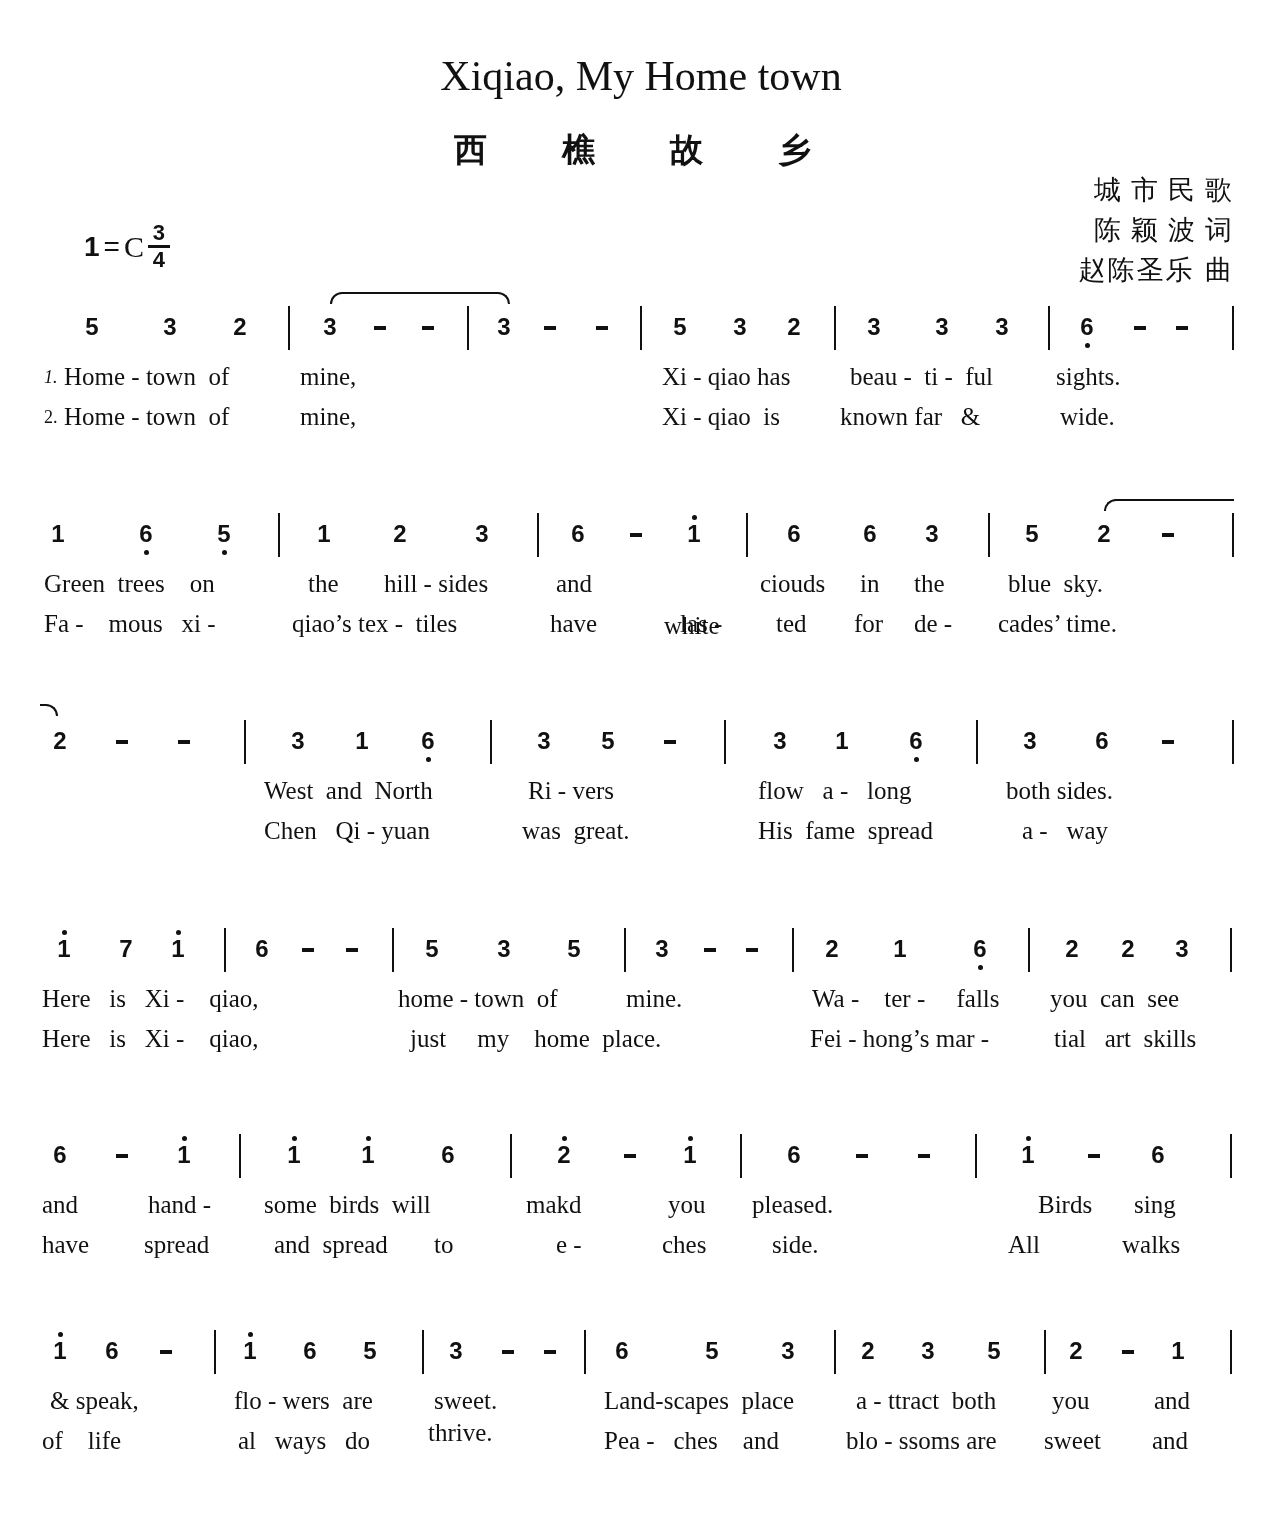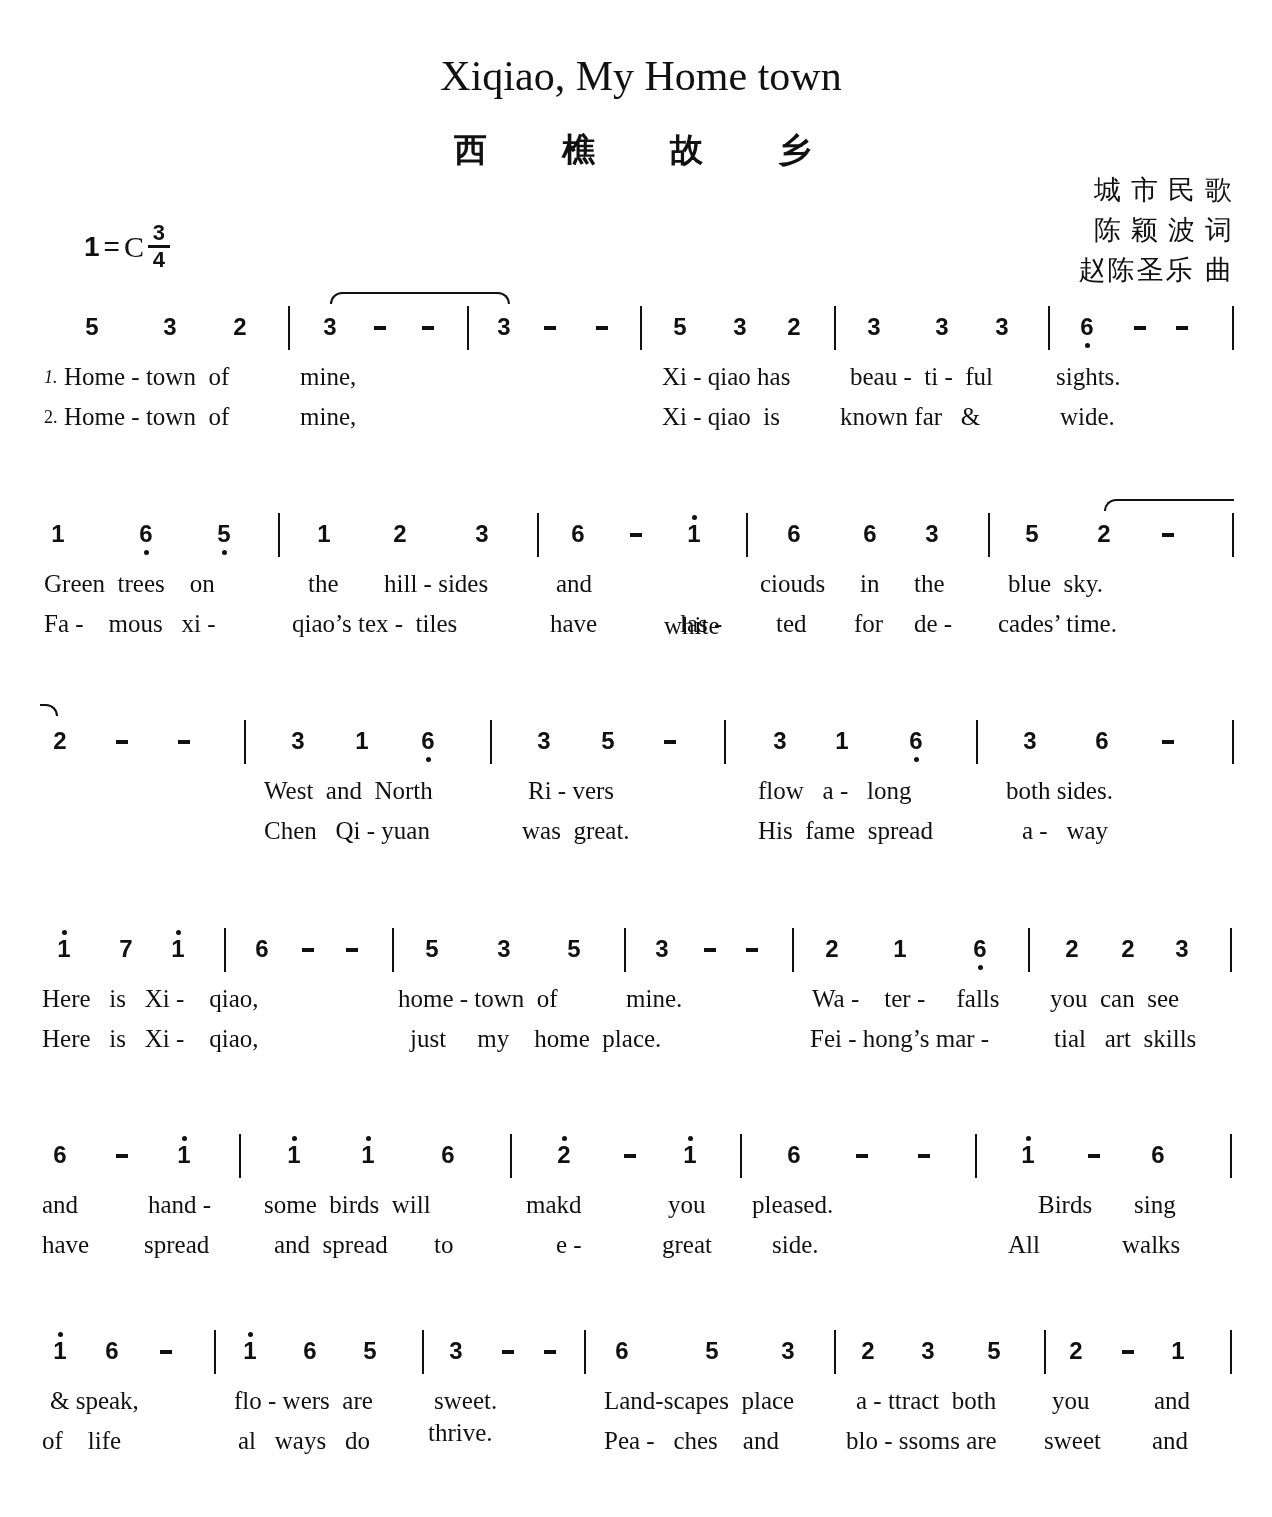--- a/index.html
+++ b/index.html
@@ -228,21 +228,21 @@
       <div class="lyric" style="left: 526px; top: 64px;">makd</div>
       <div class="lyric" style="left: 668px; top: 64px;">you</div>
       <div class="lyric" style="left: 752px; top: 64px;">pleased.</div>
       <div class="lyric" style="left: 998px; top: 64px; margin-left: 40px;">Birds</div>
       <div class="lyric" style="left: 1134px; top: 64px;">sing</div>
       <div class="lyric" style="left: 42px; top: 104px;">have</div>
       <div class="lyric" style="left: 144px; top: 104px;">spread</div>
       <div class="lyric" style="left: 268px; top: 104px; margin-left: 6px;">and  spread</div>
       <div class="lyric" style="left: 434px; top: 104px;">to</div>
       <div class="lyric" style="left: 556px; top: 104px;">e -</div>
-      <div class="lyric" style="left: 662px; top: 104px;">great</div>
+      <div class="lyric" style="left: 662px; top: 104px;">ches</div>
       <div class="lyric" style="left: 772px; top: 104px;">side.</div>
       <div class="lyric" style="left: 1008px; top: 104px;">All</div>
       <div class="lyric" style="left: 1122px; top: 104px;">walks</div>
     </div>
     <div class="system" style="top: 1322px; height: 150px;">
       <div class="note hi" style="left: 60px;">1</div>
       <div class="note" style="left: 112px;">6</div>
       <div class="dash" style="left: 166px;"></div>
       <div class="note hi" style="left: 250px;">1</div>
       <div class="note" style="left: 310px;">6</div>

